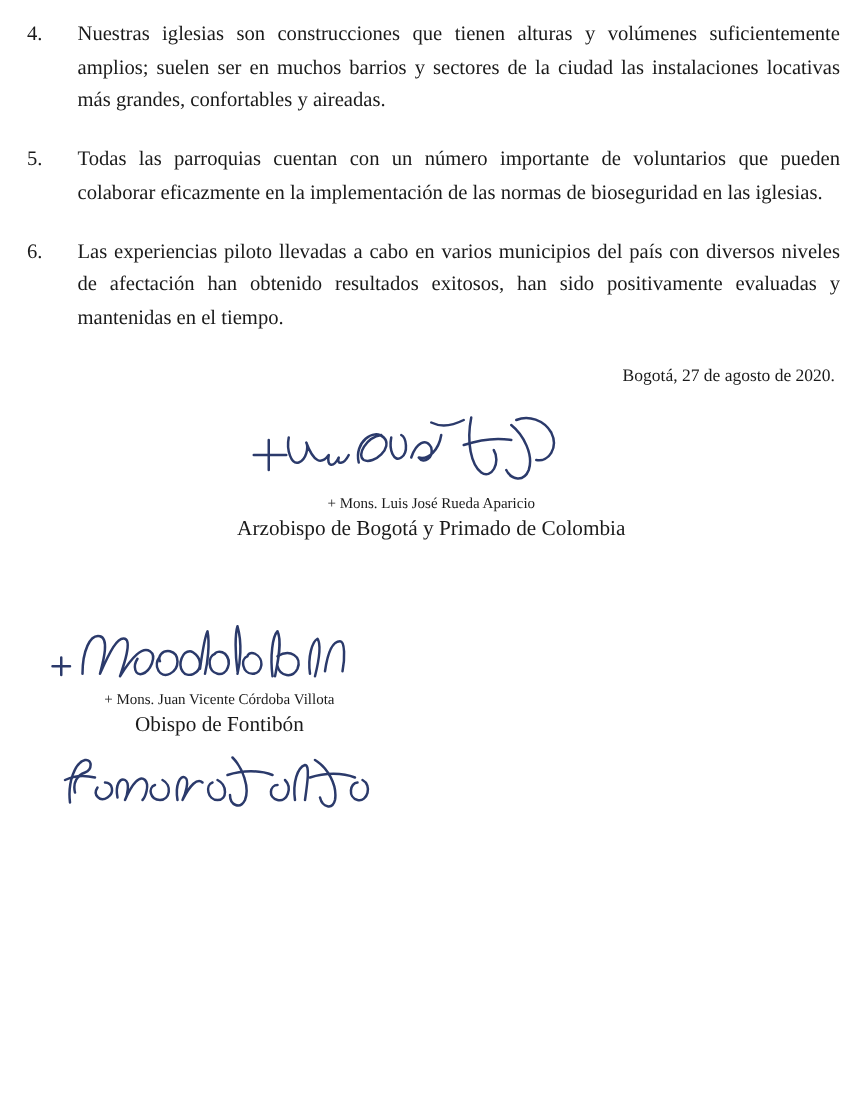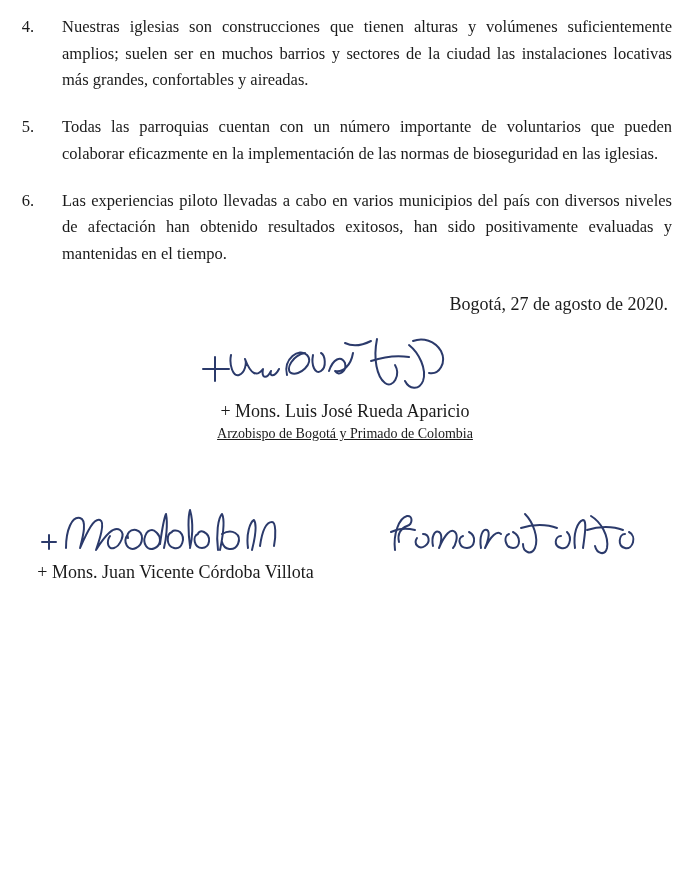--- a/index.html
+++ b/index.html
@@ -59,46 +59,46 @@
     padding: 0 10px 0 14px;
   }
   .top-pad {
     height: 14px;
   }
   .list-wrap {
     padding: 0 10px 0 14px;
   }
   .place-date {
     text-align: right;
-    font-size: 18px;
+    font-size: 14px;
     padding: 6px 22px 0 0;
     margin-bottom: 10px;
   }
   .signature-block {
     text-align: center;
     margin-top: 2px;
   }
   .sig-img {
     height: 74px;
     position: relative;
   }
   .sig-name {
-    font-size: 18px;
+    font-size: 12px;
     line-height: 1.42;
   }
   .sig-role {
-    font-size: 14px;
+    font-size: 17px;
     line-height: 1.42;
-    text-decoration: underline;
   }
   .bottom-sigs {
     display: flex;
     justify-content: space-between;
     margin-top: 56px;
     padding: 0 6px;
+    flex-direction: column;
   }
   .bottom-sig {
     width: 50%;
     text-align: center;
   }
   .bottom-sig .sig-img {
     height: 60px;
   }
   .scribble {
     display: block;
@@ -168,20 +168,21 @@
             <path d="M154 46 C152 32, 152 16, 154 10 C158 24, 156 40, 154 48"></path>
             <path d="M162 34 C156 36, 158 48, 166 48 C174 48, 176 36, 168 32 C164 30, 162 33, 162 34 Z"></path>
             <path d="M182 50 C180 34, 182 18, 186 14 C190 22, 186 40, 184 50"></path>
             <path d="M186 34 C196 28, 206 34, 202 44 C198 52, 188 50, 186 42"></path>
             <path d="M212 48 C210 34, 214 22, 218 20 C222 26, 218 42, 216 50"></path>
             <path d="M224 46 C226 32, 230 22, 236 22 C240 22, 240 36, 238 46"></path>
           </g>
         </svg>
       </div>
       <div class="sig-name">+ Mons. Juan Vicente Córdoba Villota</div>
+      <div class="sig-role">Obispo de Fontibón</div>
     </div>
 
     <div class="bottom-sig">
       <div class="sig-img">
         <svg class="scribble" width="260" height="60" viewBox="0 0 260 60" fill="none" xmlns="http://www.w3.org/2000/svg" aria-hidden="true">
           <g stroke="#2b3a6b" stroke-width="2" fill="none" stroke-linecap="round" stroke-linejoin="round">
             <path d="M10 50 C8 34, 14 18, 22 16 C28 15, 28 24, 22 26 C16 28, 12 34, 14 42"></path>
             <path d="M6 32 C14 28, 22 28, 30 30"></path>
             <path d="M32 38 C28 44, 34 50, 40 46 C46 42, 44 34, 38 34"></path>
             <path d="M48 46 C46 36, 50 30, 54 32 C58 34, 56 44, 54 48 C60 34, 66 28, 70 32 C74 36, 70 46, 68 48"></path>

